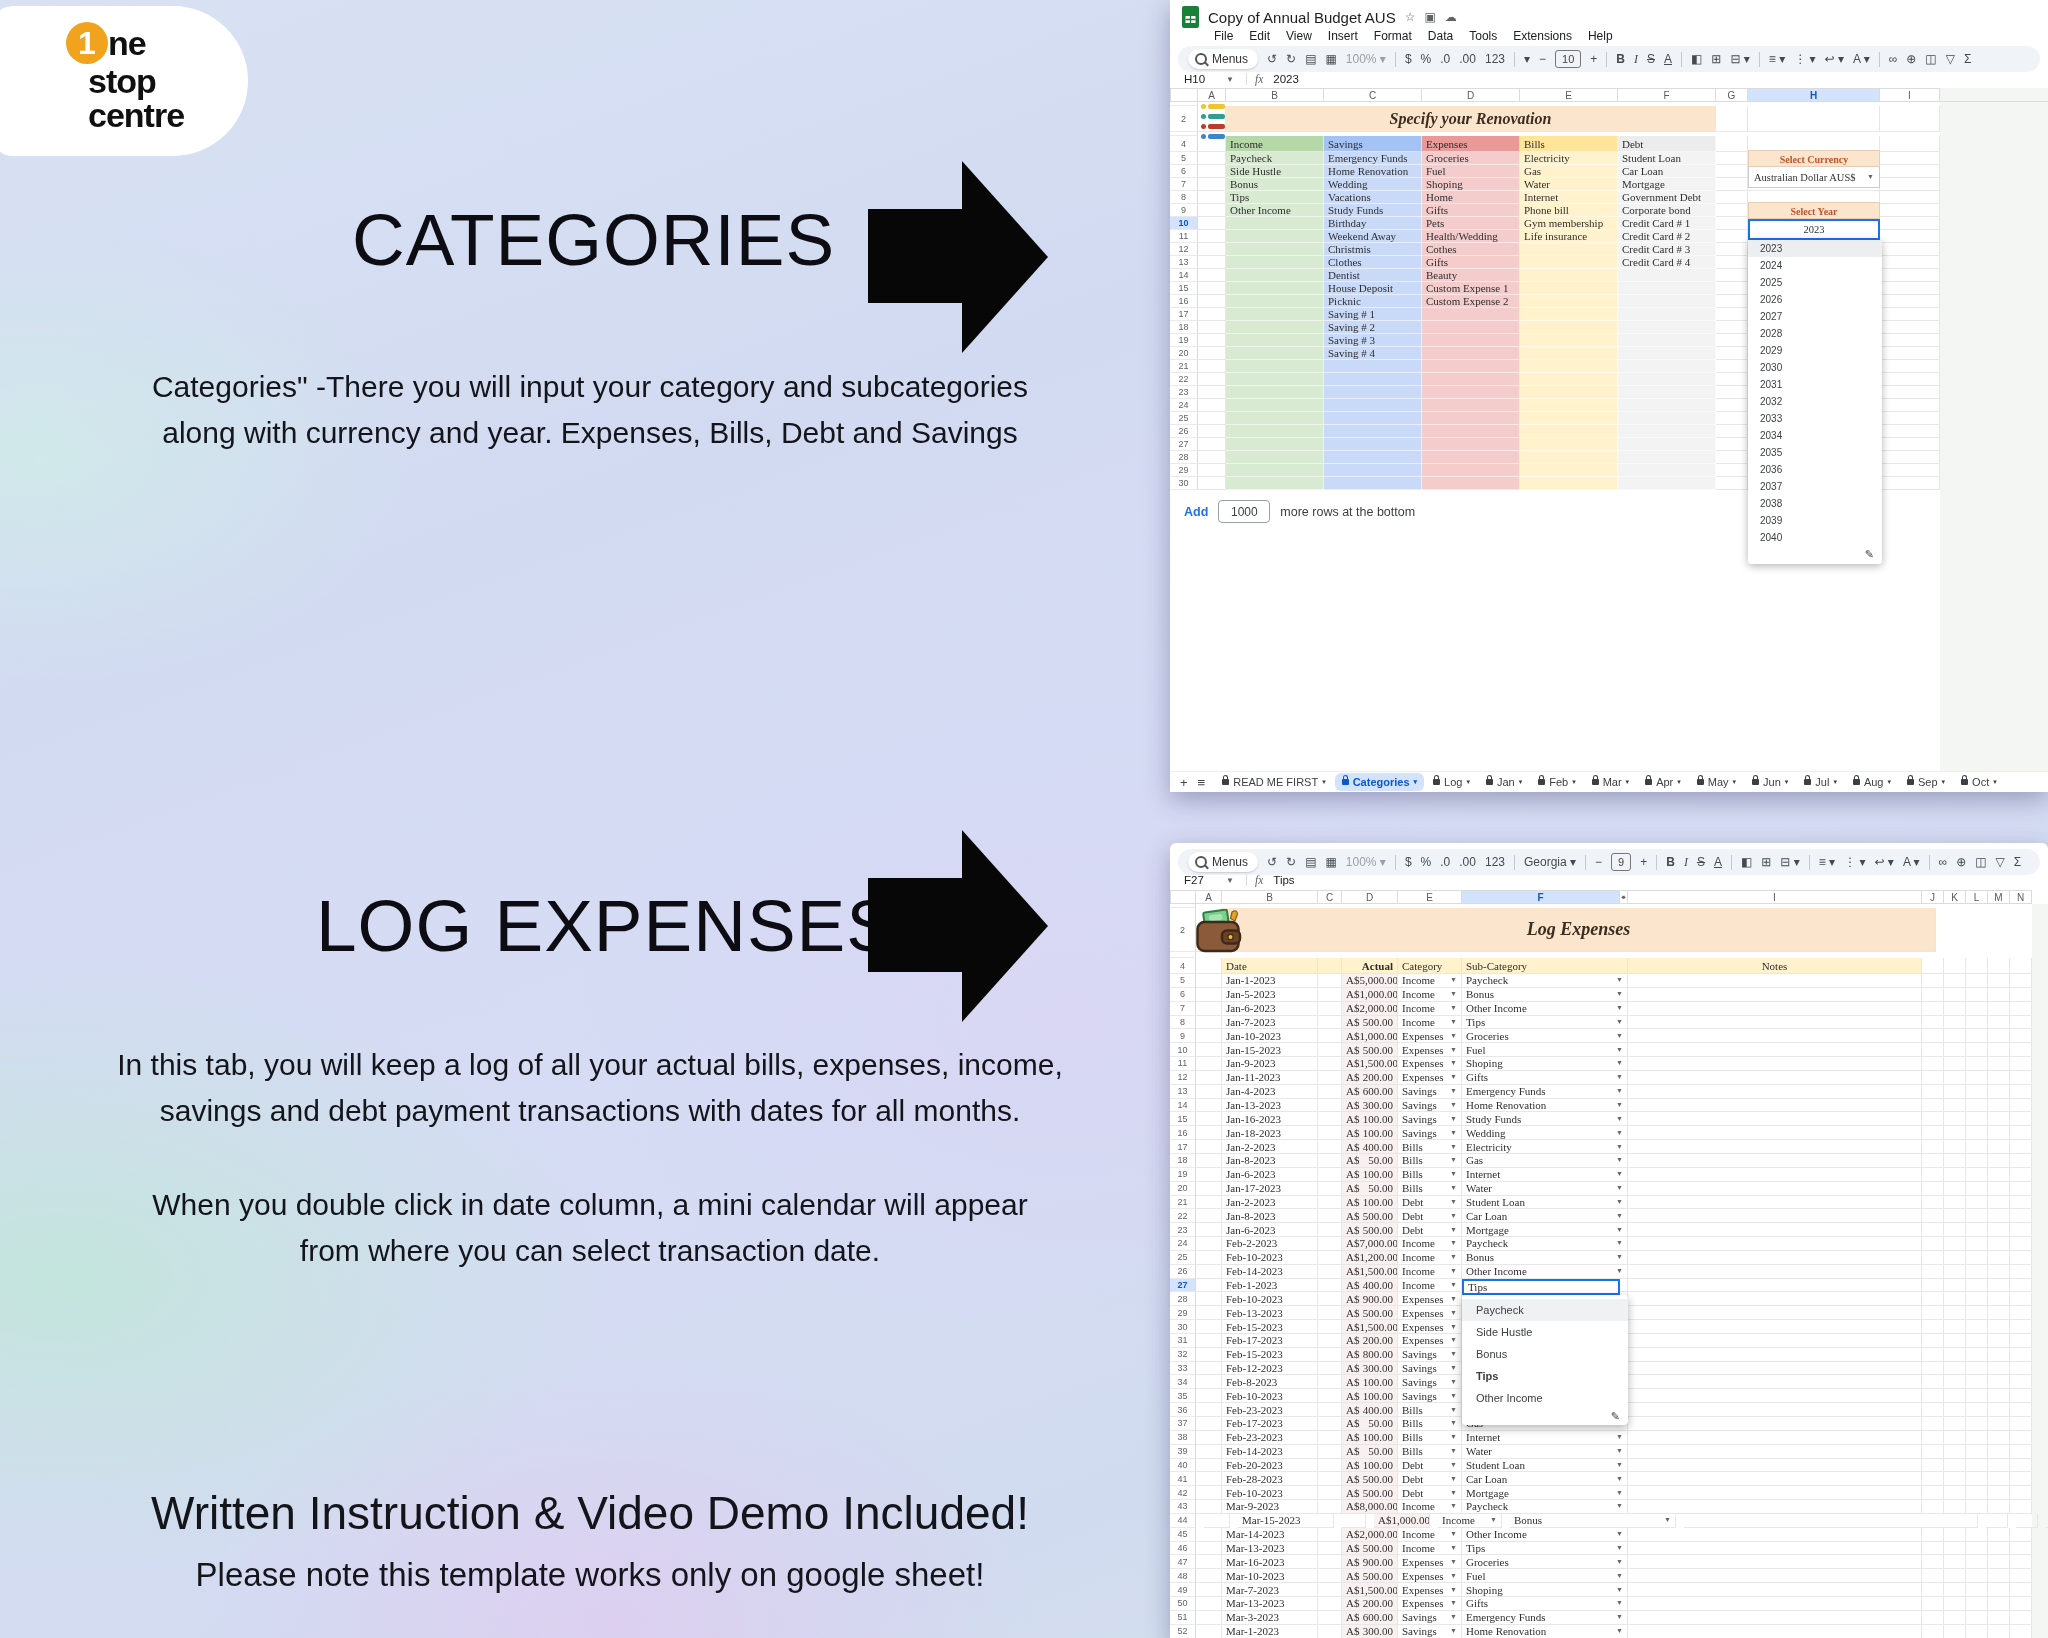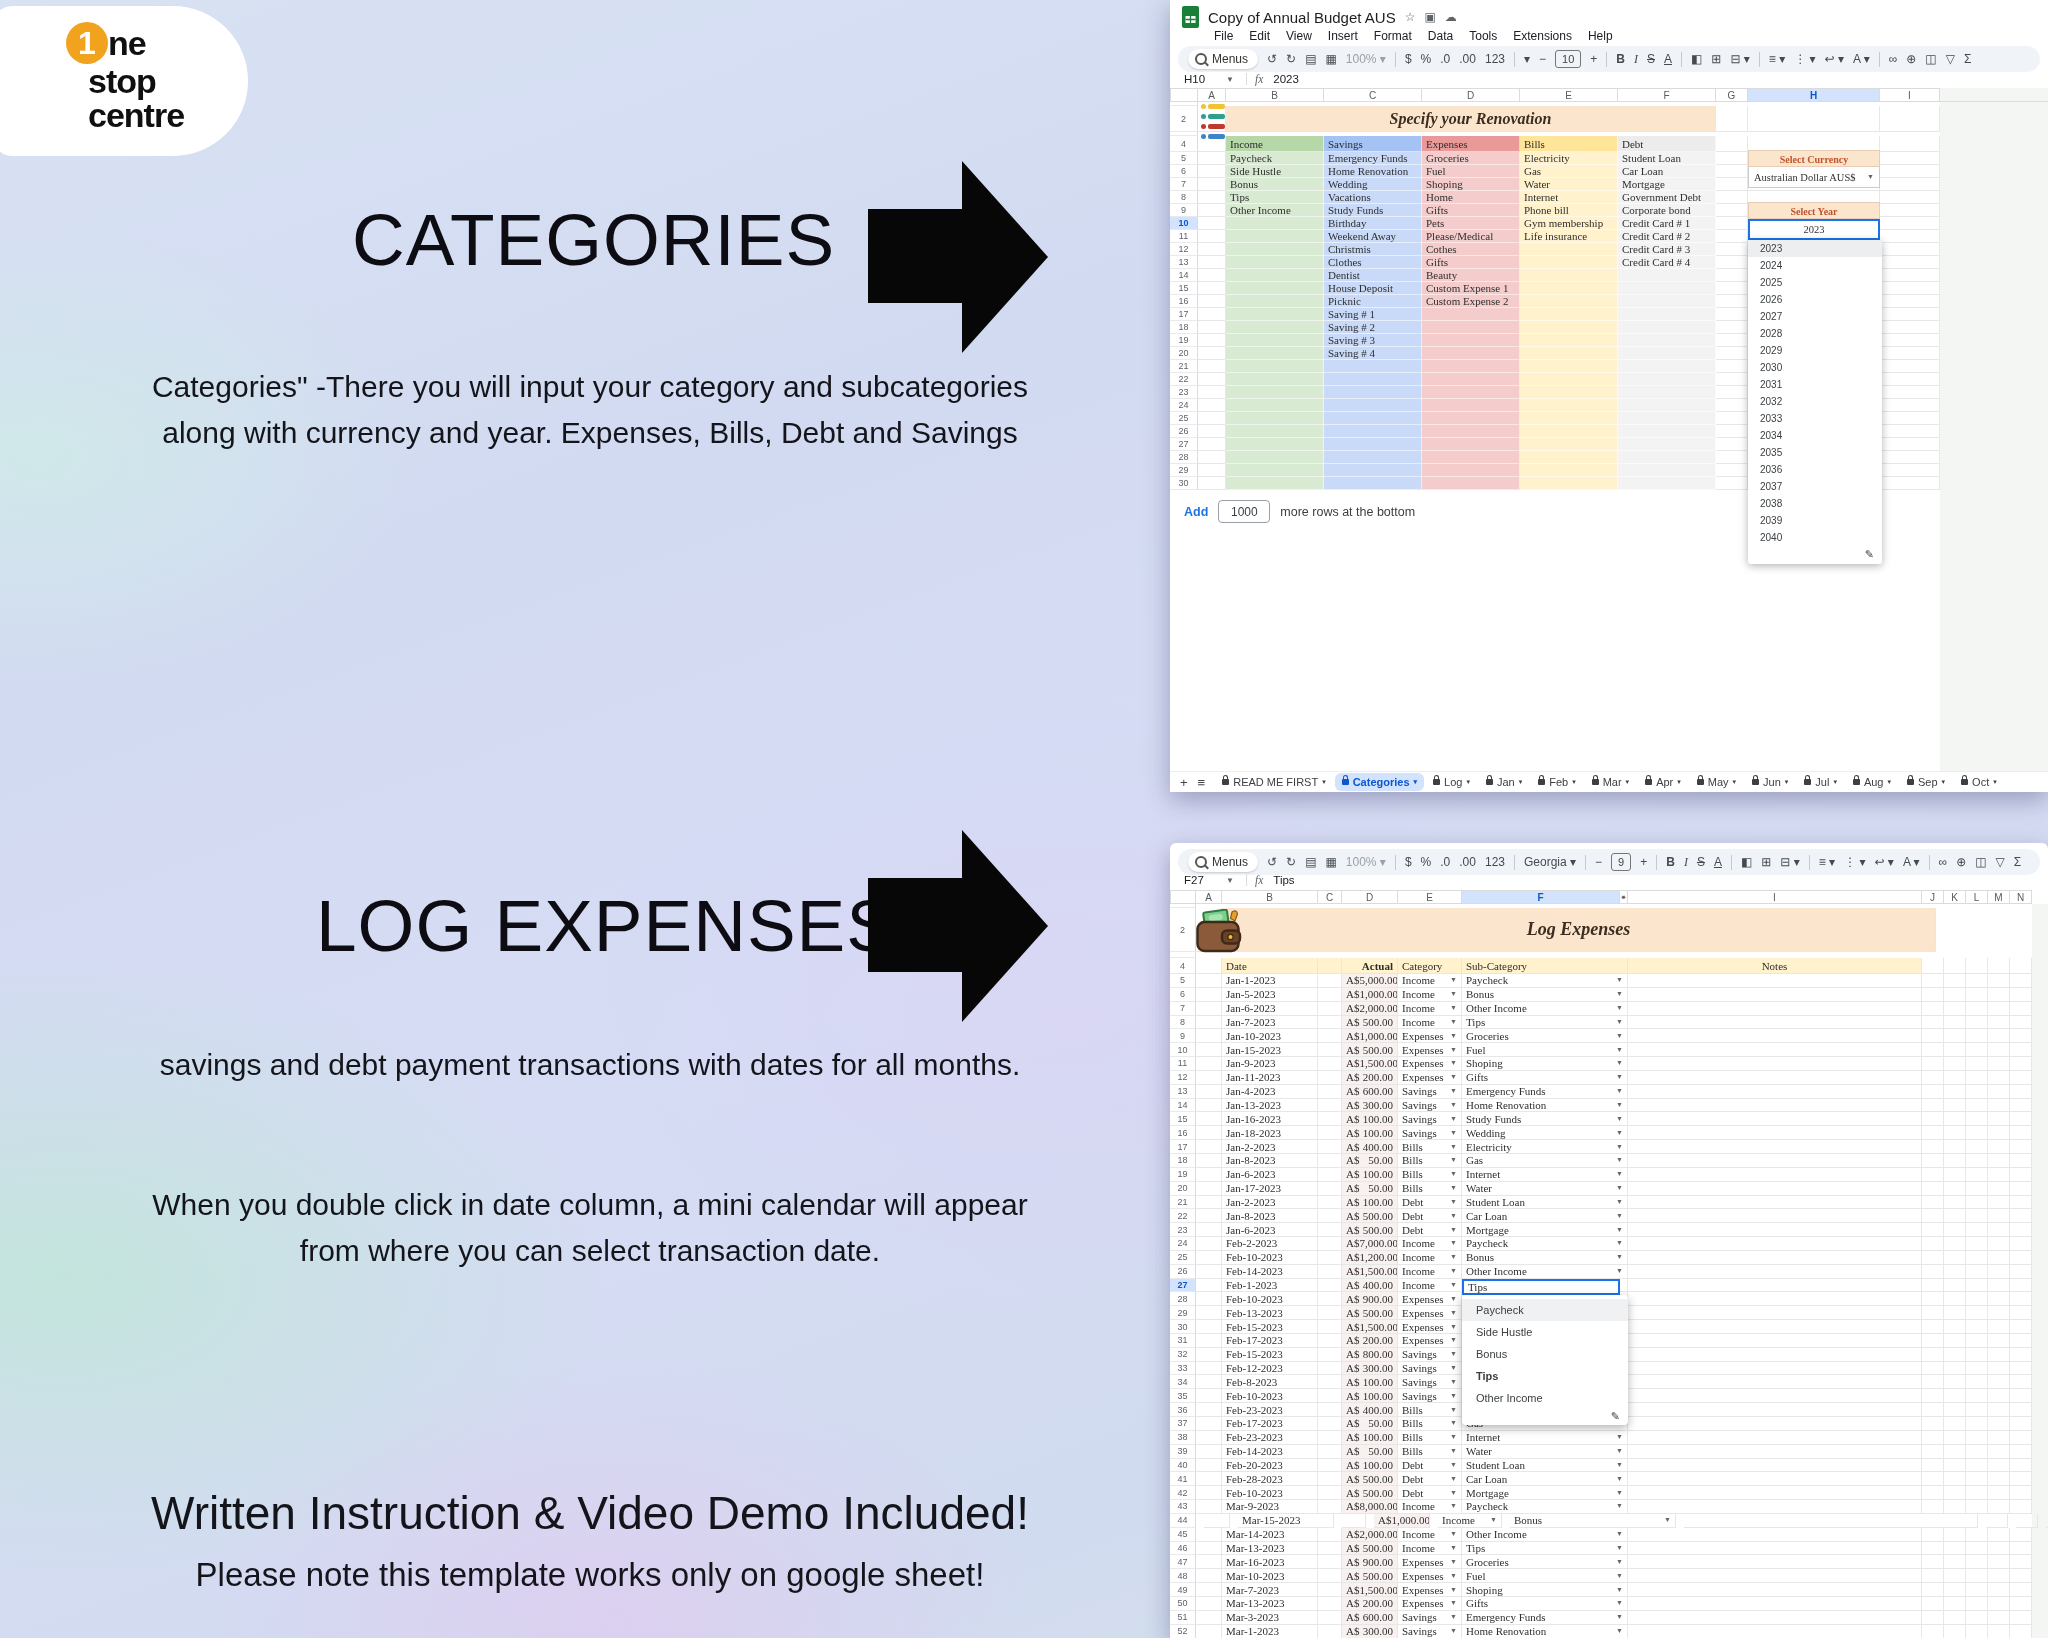--- a/index.html
+++ b/index.html
@@ -147,20 +147,21 @@
   <div class="arr-head" id="a1h"></div>
   <div class="para" id="p1">
     <div>Categories" -There you will input your category and subcategories</div>
     <div>along with currency and year. Expenses, Bills, Debt and Savings</div>
   </div>
 
   <div class="big-head" id="h2">LOG EXPENSES</div>
   <div class="arr-shaft" id="a2s"></div>
   <div class="arr-head" id="a2h"></div>
   <div class="para" id="p2">
+    <div>In this tab, you will keep a log of all your actual bills, expenses, income,</div>
     <div>savings and debt payment transactions with dates for all months.</div>
   </div>
   <div class="para" id="p3">
     <div>When you double click in date column, a mini calendar will appear</div>
     <div>from where you can select transaction date.</div>
   </div>
   <div class="para" id="f1">Written Instruction &amp; Video Demo Included!</div>
   <div class="para" id="f2">Please note this template works only on google sheet!</div>
 
   <div class="sheet" id="sheet1">
@@ -350,21 +351,21 @@
           <div class="cell tint" style="width: 98px; background: rgb(243, 243, 243);">Credit Card # 1</div>
           <div class="cell" style="width: 32px;"></div>
           <div class="cell" style="width: 132px;"></div>
           <div class="cell" style="width: 60px;"></div>
         </div>
         <div class="grow" style="height: 13px;">
           <div class="gut" style="width: 28px; height: 13px;">11</div>
           <div class="cell" style="width: 28px;"></div>
           <div class="cell tint" style="width: 98px; background: rgb(217, 234, 211);"></div>
           <div class="cell tint" style="width: 98px; background: rgb(201, 218, 248);">Weekend Away</div>
-          <div class="cell tint" style="width: 98px; background: rgb(244, 204, 204);">Please/Medical</div>
+          <div class="cell tint" style="width: 98px; background: rgb(244, 204, 204);">Health/Wedding</div>
           <div class="cell tint" style="width: 98px; background: rgb(255, 242, 204);">Life insurance</div>
           <div class="cell tint" style="width: 98px; background: rgb(243, 243, 243);">Credit Card # 2</div>
           <div class="cell" style="width: 32px;"></div>
           <div class="cell" style="width: 132px;"></div>
           <div class="cell" style="width: 60px;"></div>
         </div>
         <div class="grow" style="height: 13px;">
           <div class="gut" style="width: 28px; height: 13px;">12</div>
           <div class="cell" style="width: 28px;"></div>
           <div class="cell tint" style="width: 98px; background: rgb(217, 234, 211);"></div>

